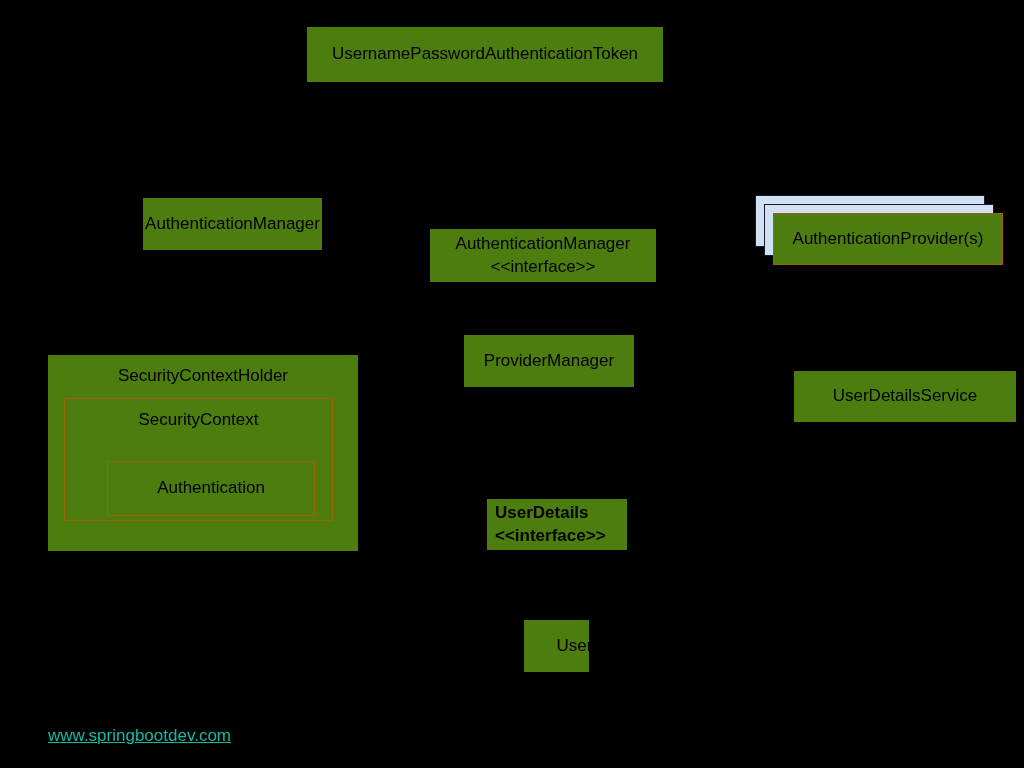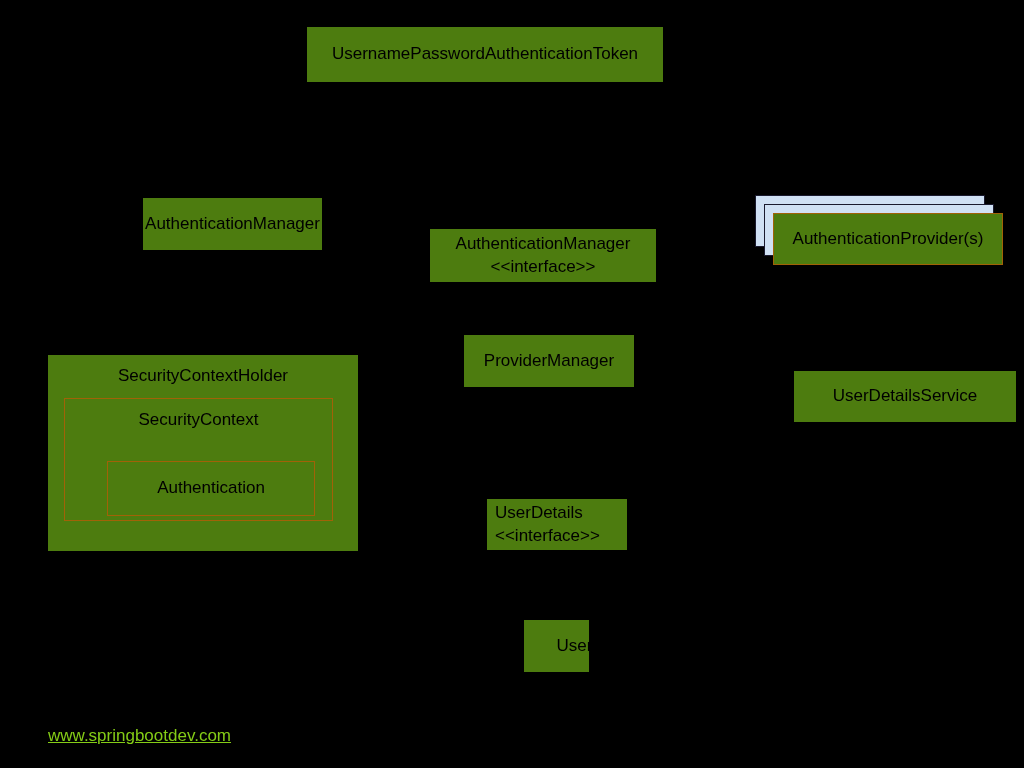--- a/index.html
+++ b/index.html
@@ -34,40 +34,41 @@
     border: 1px solid #a16207;
     text-align: right;
   }
   .node.plain {
     border: none;
   }
   .node.align-left {
     justify-content: flex-start;
     text-align: left;
     padding-left: 8px;
+    font-weight: bold;
   }
   .node.align-top {
     align-items: flex-start;
     padding-top: 10px;
   }
 
   
   .stack {
     position: absolute;
   }
   .stack .card-back {
     position: absolute;
     box-sizing: border-box;
     background: #d0e1f4;
     border: 1px solid #1a1a2e;
   }
 
   .link {
     position: absolute;
-    color: #84cc16;
+    color: #14b8a6;
     font-size: 17px;
     text-decoration: underline;
     cursor: pointer;
     font-family: "Liberation Sans", sans-serif;
   }
 </style>
 </head>
 <body>
 
 <div id="canvas">

